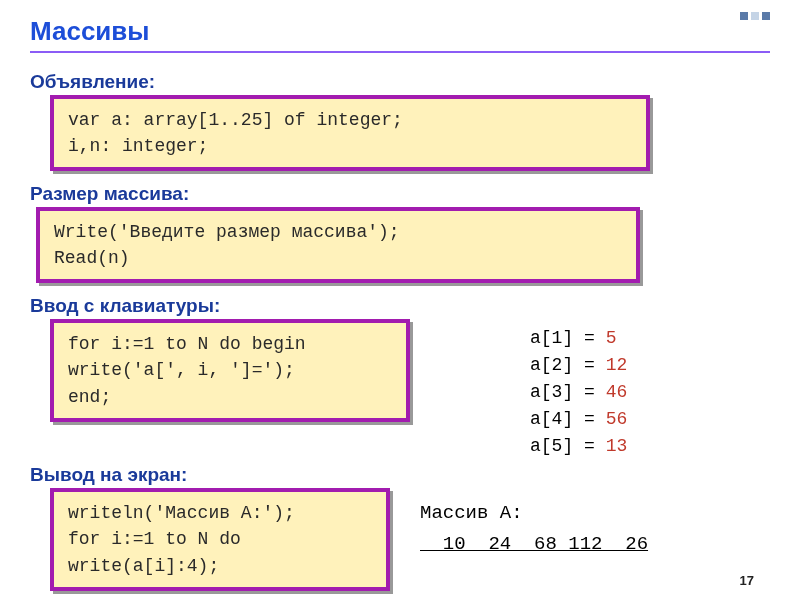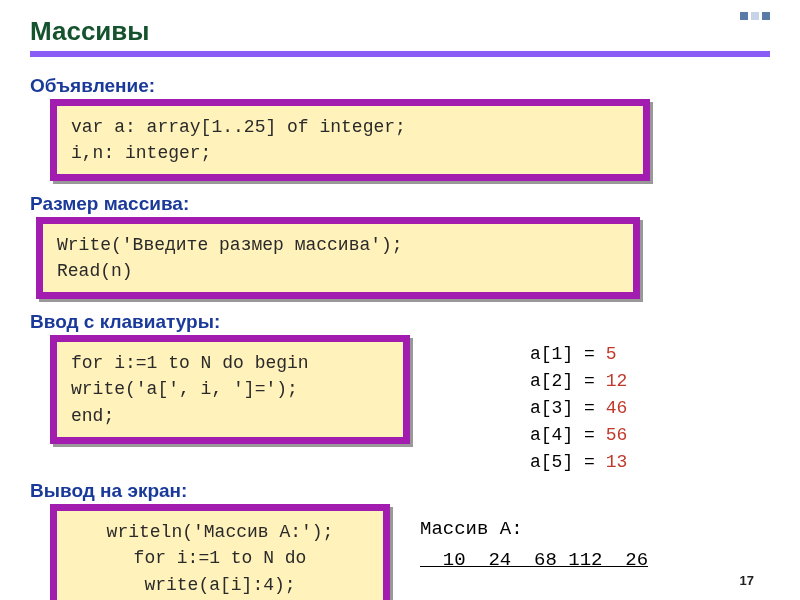--- a/index.html
+++ b/index.html
@@ -20,46 +20,46 @@
   }
   .decor span {
     width: 8px;
     height: 8px;
     background: #5a7aa8;
   }
   .decor span.light { background: #c5d4e6; }
   .title {
     font-size: 26px;
     font-weight: bold;
-    color: #14532d;
+    color: #1d4ed8;
     padding: 6px 0 4px 0;
-    border-bottom: 6px solid #8b5cf6;
+    border-bottom: 2px solid #8b5cf6;
     margin-bottom: 18px;
   }
   .section-label {
     color: #1a3a9a;
     font-size: 19px;
     font-weight: bold;
     margin: 4px 0 2px 0;
   }
   .codebox {
     background: #fff2bb;
-    border: 7px solid #a21caf;
+    border: 4px solid #a21caf;
     box-shadow: 3px 3px 0 #999;
     padding: 8px 14px;
     font-family: "Courier New", monospace;
     font-size: 18px;
     line-height: 1.45;
     color: #2a2a2a;
     margin-bottom: 12px;
   }
   .codebox.wide { width: 600px; margin-left: 20px; }
   .codebox.mid { width: 604px; margin-left: 6px; }
   .codebox.small { width: 360px; margin-left: 20px; }
-  .codebox.small2 { width: 340px; margin-left: 20px; text-align: center; }
+  .codebox.small2 { width: 340px; margin-left: 20px; }
   .row { display: flex; align-items: flex-start; }
   .io-col {
     font-family: "Courier New", monospace;
     font-size: 18px;
     line-height: 1.5;
     padding-top: 6px;
     margin-left: 120px;
   }
   .io-line { white-space: nowrap; }
   .io-val { color: #c0392b; }

